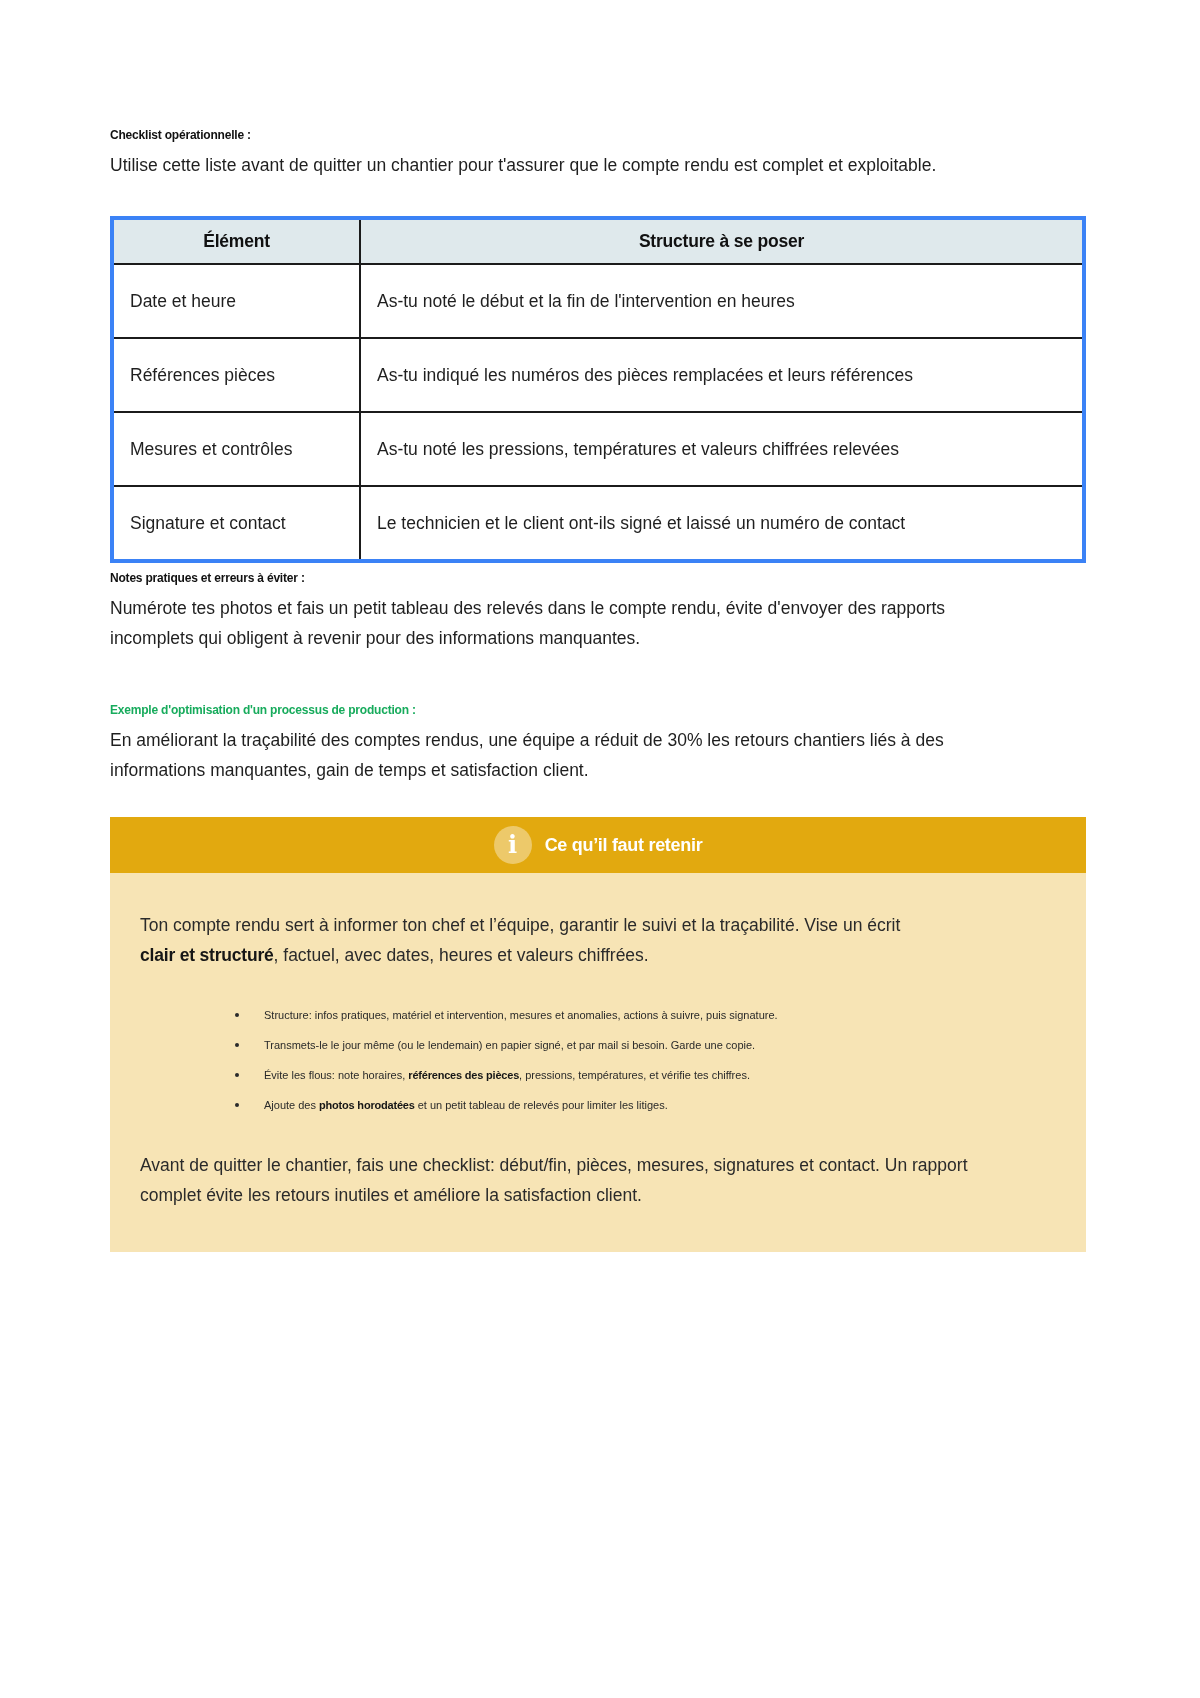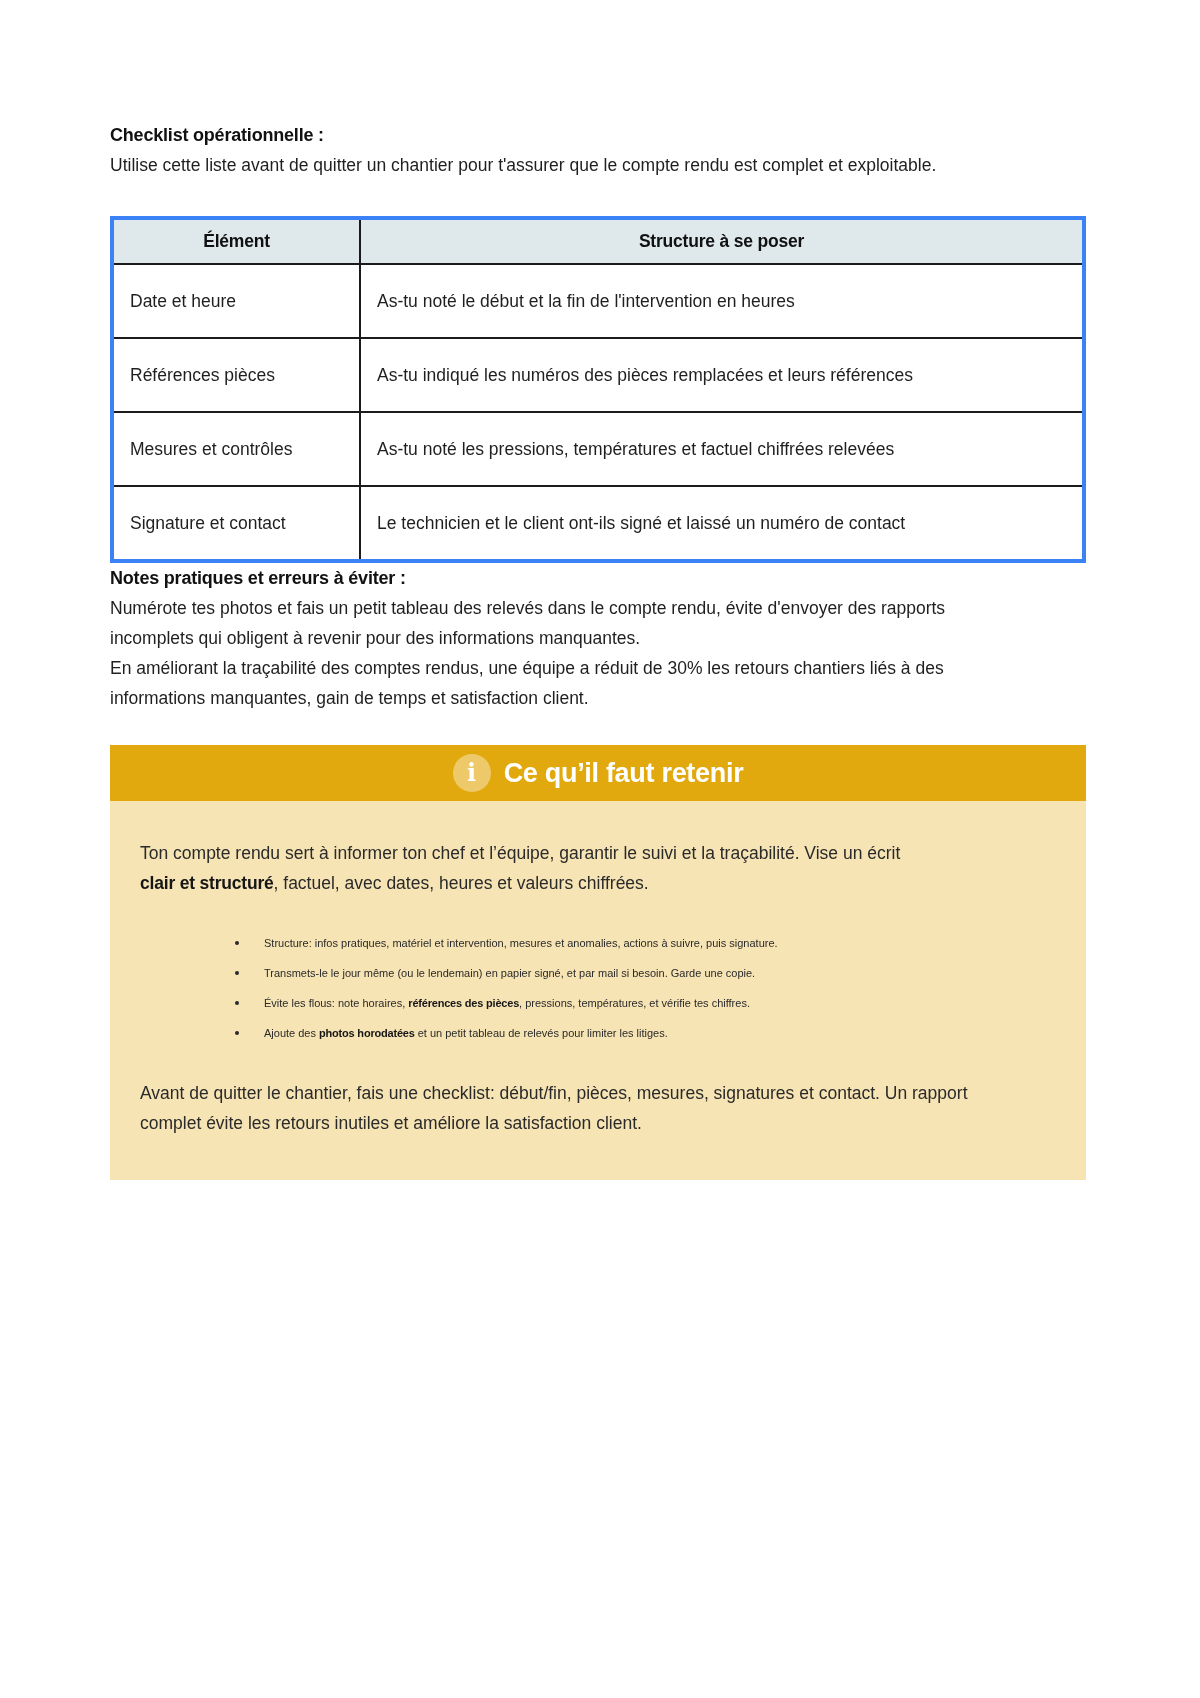--- a/index.html
+++ b/index.html
@@ -4,21 +4,21 @@
 <style>
   html,body{margin:0;padding:0;}
   body{
     width:1200px;height:1698px;overflow:hidden;background:#ffffff;
     font-family:"Liberation Sans",sans-serif;color:#1f1f1f;
     -webkit-font-smoothing:antialiased;
   }
   .page{padding:120px 112px 0 110px;}
 
   .section-heading{
-    font-size:18px;font-weight:700;line-height:30px;color:#111111;
+    font-size:12px;font-weight:700;line-height:30px;color:#111111;
     letter-spacing:-0.2px;margin:0;
   }
   .section-heading.green{color:#17AB5C;}
   .body-text{font-size:17.5px;line-height:30px;margin:0;}
   .w1{max-width:860px;}
   .w2{max-width:870px;}
   .w3{max-width:900px;}
 
   table.checklist{
     border-collapse:collapse;margin-top:36px;width:976px;
@@ -42,21 +42,21 @@
     justify-content:center;gap:13px;
   }
   .info-circle{
     width:38px;height:38px;border-radius:50%;
     background:rgba(255,255,255,0.38);
     display:flex;align-items:center;justify-content:center;
     color:#ffffff;font-family:"DejaVu Serif",serif;
     font-weight:700;font-size:24px;line-height:1;
   }
   .callout-title{
-    color:#ffffff;font-size:27px;font-weight:700;letter-spacing:-0.3px;
+    color:#ffffff;font-size:18px;font-weight:700;letter-spacing:-0.3px;
   }
   .callout-body{
     background:#F7E4B5;padding:37px 21px 42px 30px;color:#2a2a2a;
   }
   .callout-body .intro{max-width:800px;}
   .callout-body ul{
     margin:30px 0 30px 0;padding-left:110px;list-style:disc;
   }
   .callout-body li{
     font-size:11px;line-height:30px;padding-left:14px;max-width:690px;
@@ -95,37 +95,38 @@
           </td>
         <td class="col-question">
             <div class="cellwrap">As-tu indiqué les numéros des pièces remplacées et leurs références</div>
           </td>
       </tr>
       <tr>
         <td class="col-element">
             <div class="cellwrap">Mesures et contrôles</div>
           </td>
         <td class="col-question">
-            <div class="cellwrap">As-tu noté les pressions, températures et factuel chiffrées relevées</div>
+            <div class="cellwrap">As-tu noté les pressions, températures et valeurs chiffrées relevées</div>
           </td>
       </tr>
       <tr>
         <td class="col-element">
             <div class="cellwrap">Signature et contact</div>
           </td>
         <td class="col-question">
             <div class="cellwrap">Le technicien et le client ont-ils signé et laissé un numéro de contact</div>
           </td>
       </tr>
     </tbody>
   </table>
 
   <h3 class="section-heading" style="">Notes pratiques et erreurs à éviter :</h3>
   <p class="body-text w2">Numérote tes photos et fais un petit tableau des relevés dans le compte rendu, évite d'envoyer des rapports incomplets qui obligent à revenir pour des informations manquantes.</p>
 
+  <h3 class="section-heading green" style="margin-top:42px;">Exemple d'optimisation d'un processus de production :</h3>
   <p class="body-text w3">En améliorant la traçabilité des comptes rendus, une équipe a réduit de 30% les retours chantiers liés à des informations manquantes, gain de temps et satisfaction client.</p>
 
   <div class="callout">
     <div class="callout-banner">
       <span class="info-circle">i</span>
       <span class="callout-title">Ce qu’il faut retenir</span>
     </div>
     <div class="callout-body">
       <p class="body-text intro"><span>Ton compte rendu sert à informer ton chef et l’équipe, garantir le suivi et la traçabilité. Vise un écrit </span><b>clair et structuré</b><span>, factuel, avec dates, heures et valeurs chiffrées.</span></p>
       <ul>

